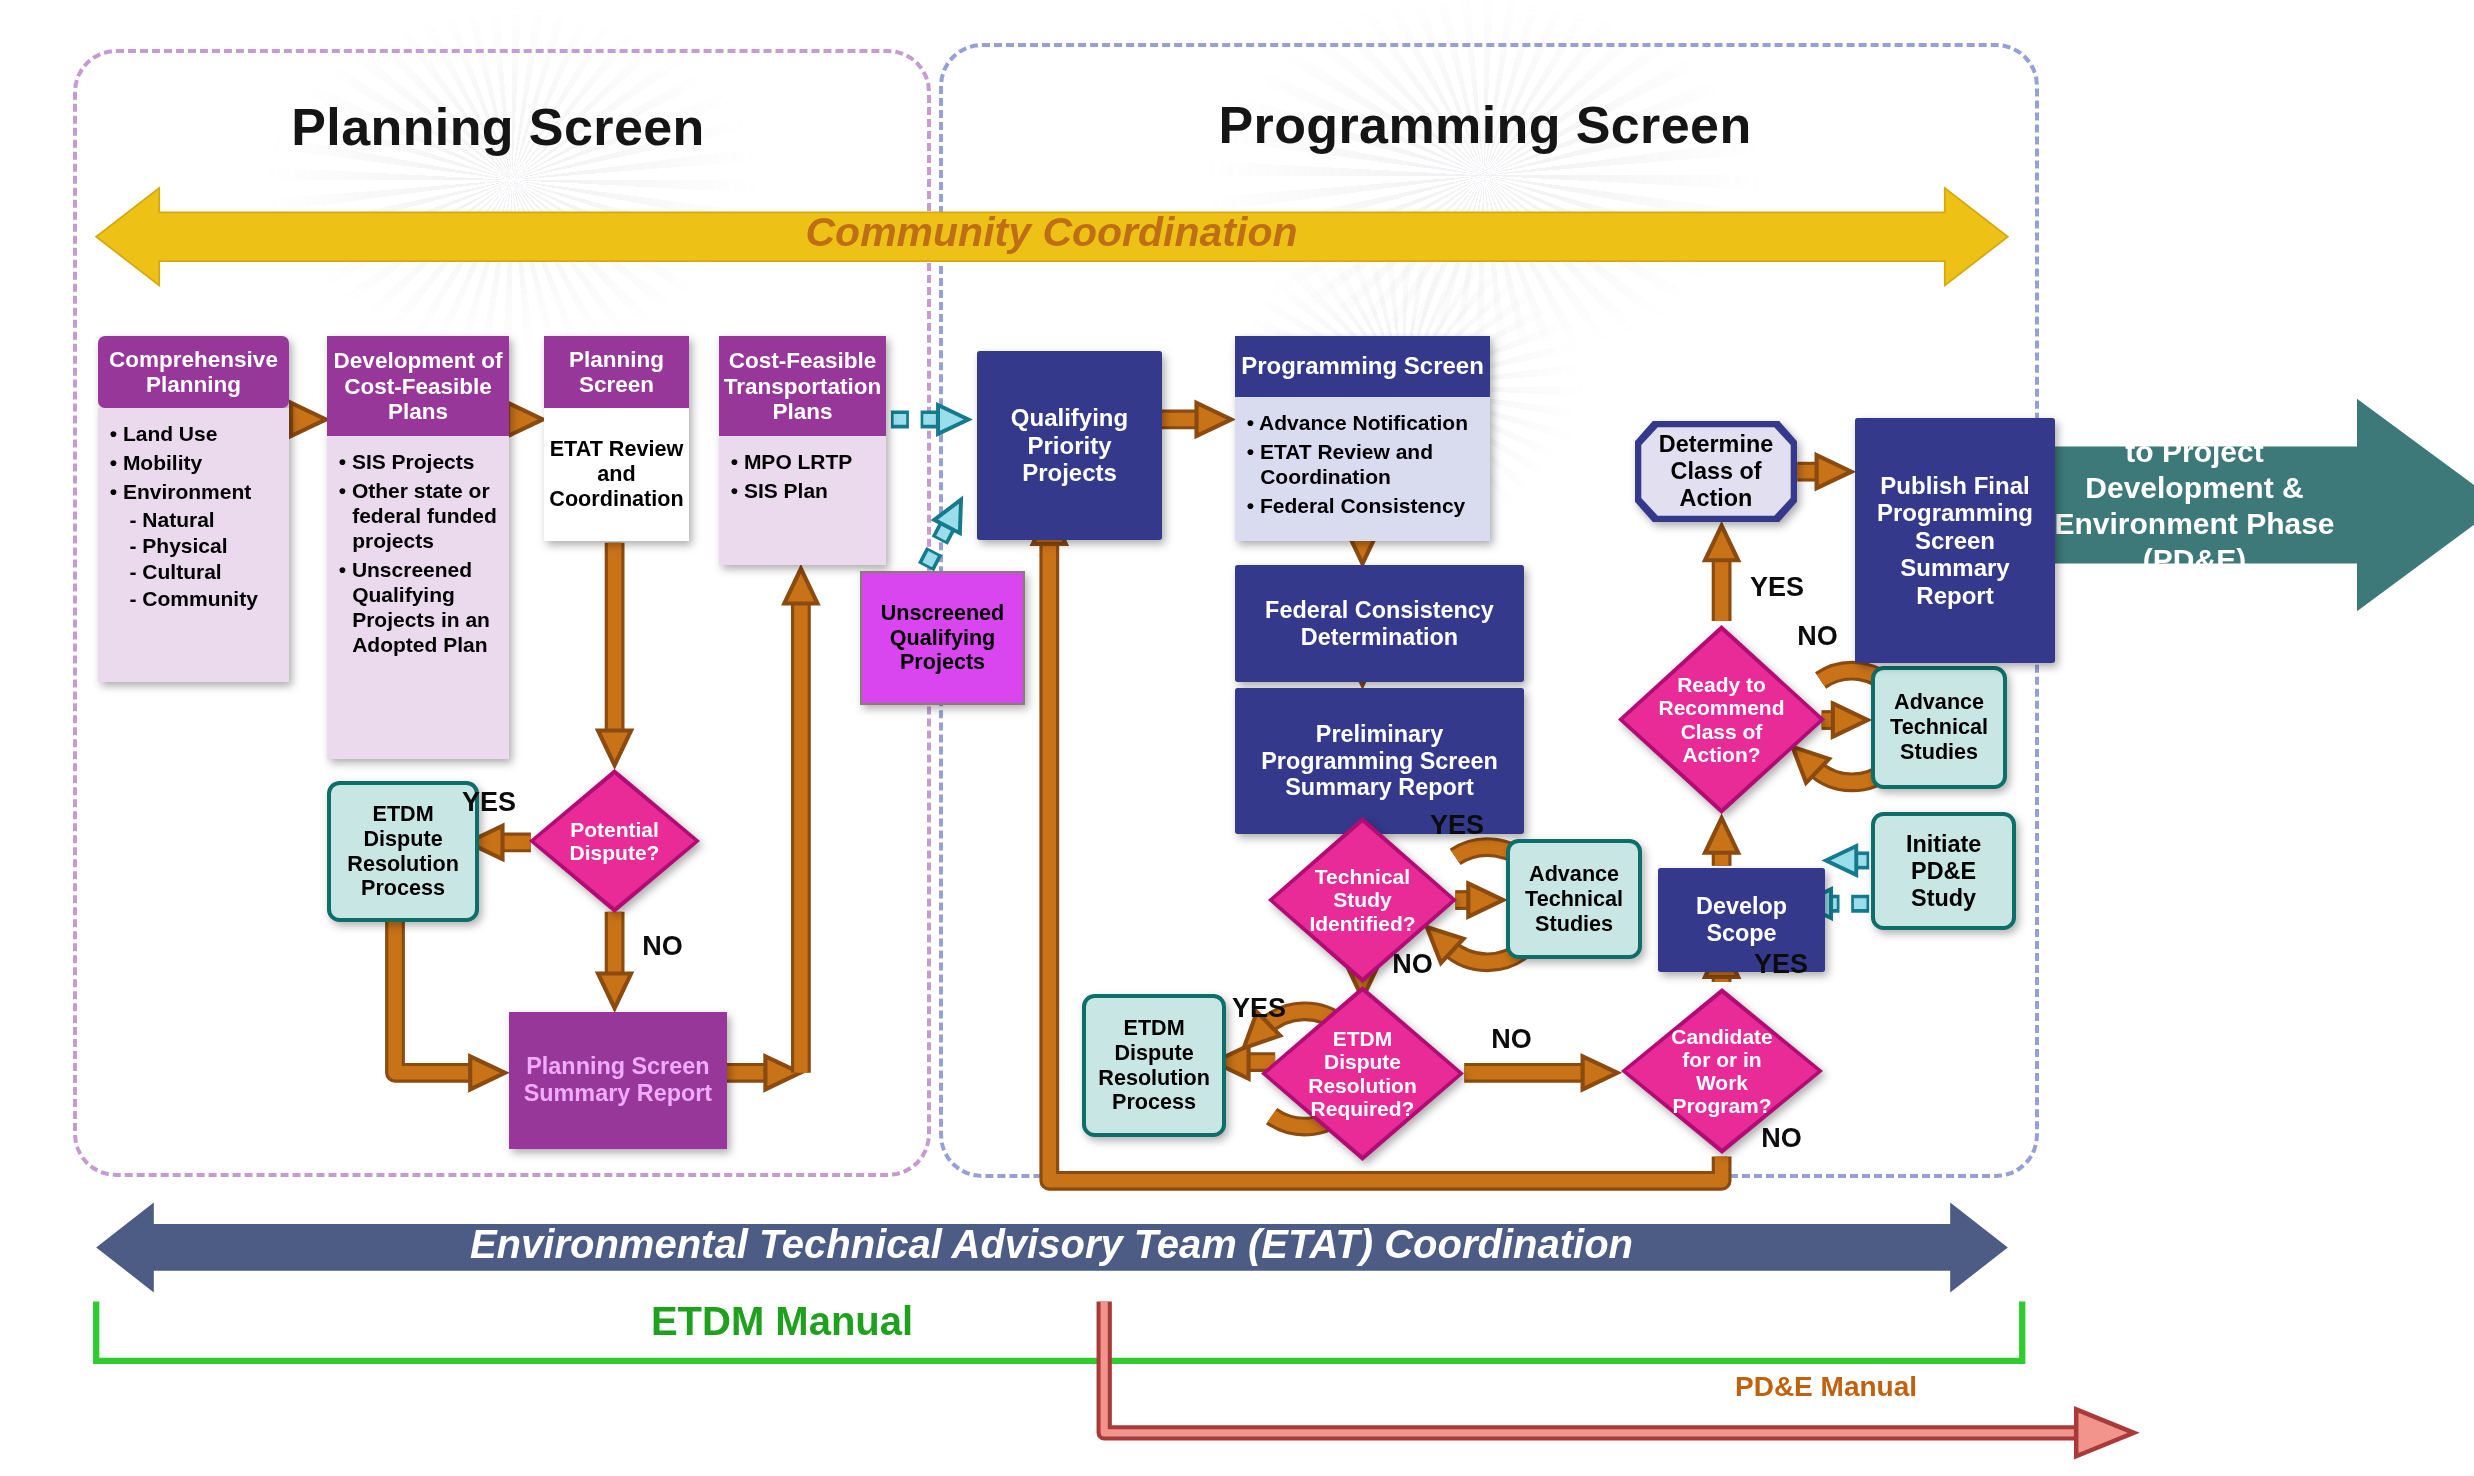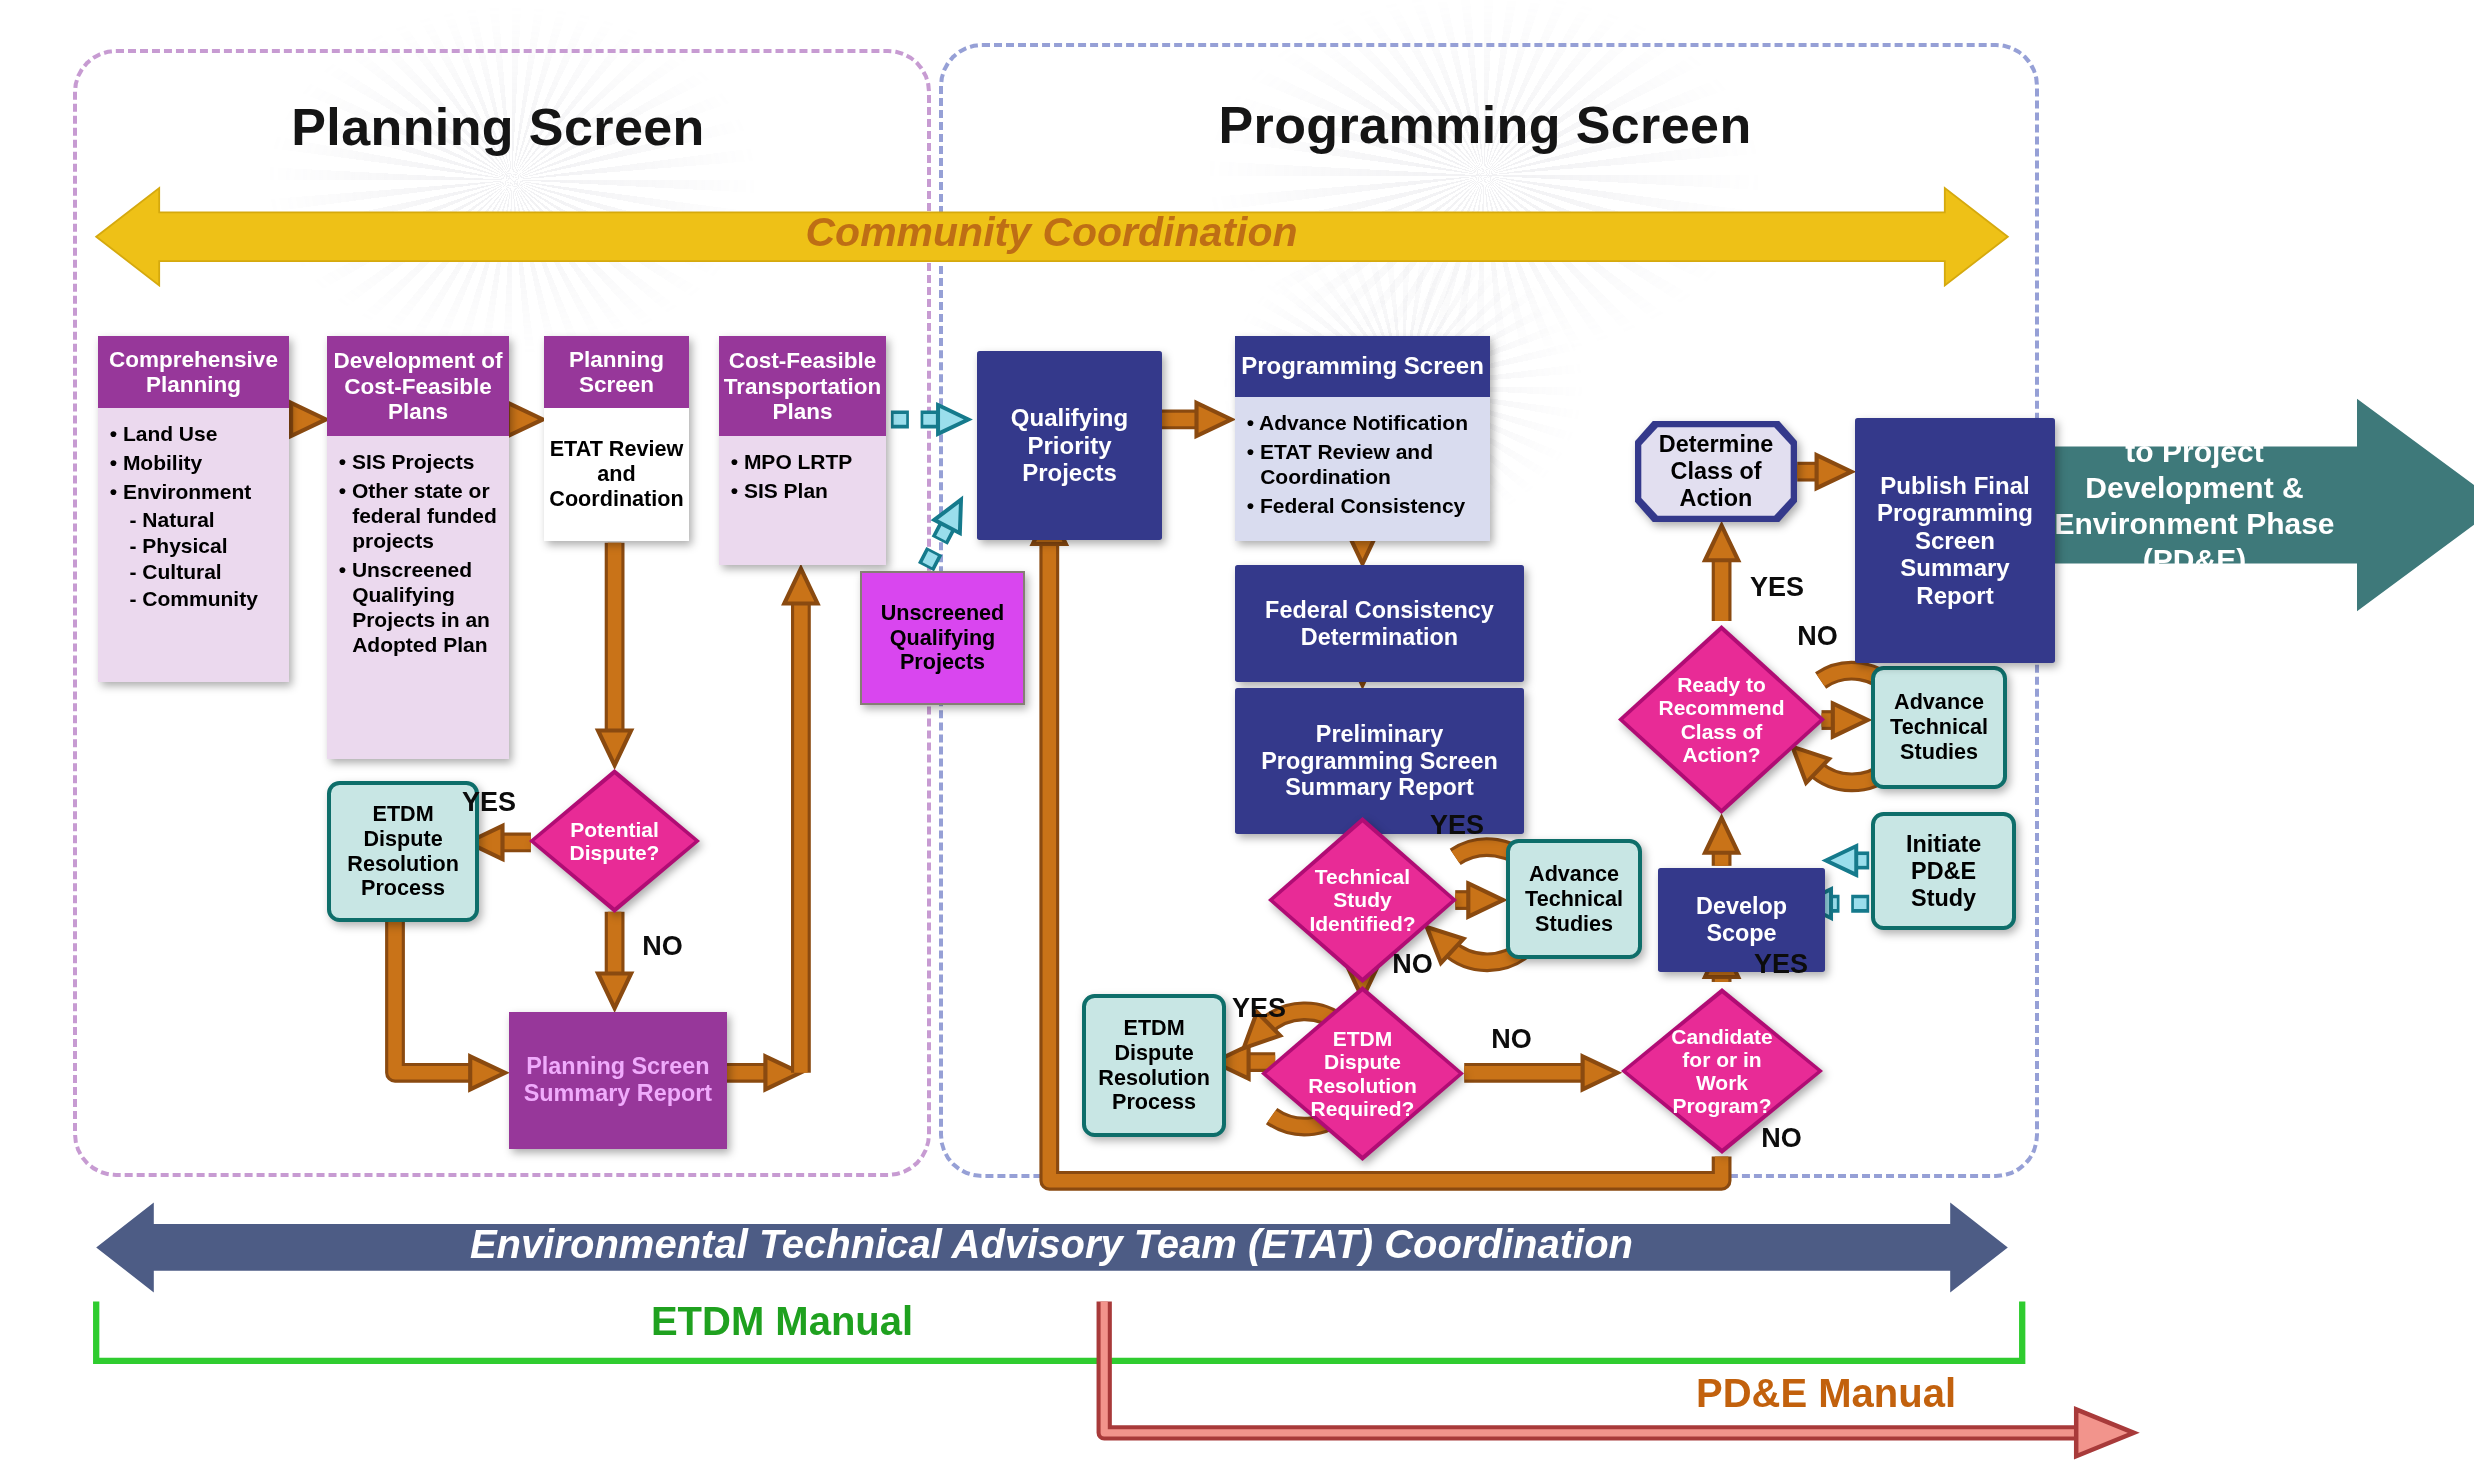--- a/index.html
+++ b/index.html
@@ -72,21 +72,21 @@
 
   .bigtitle {position:absolute; font-size:52px; font-weight:900; color:#151515; text-align:center; letter-spacing:0.4px;}
   .yn {position:absolute; font-size:27px; font-weight:900; color:#0c0c0c; text-align:center;}
   .banner-text {position:absolute; text-align:center; font-weight:900;}
   .community-text {font-style:italic; font-size:41px; color:#be6e15;}
   .etat-text {font-style:italic; font-size:40px; color:#ffffff; font-weight:700;}
   .etat-text .xb {font-weight:900;}
   .topde-text {position:absolute; display:flex; align-items:center; justify-content:center; text-align:center;
                color:#fff; font-weight:bold; font-size:30px; line-height:1.2;}
   .etdm-manual {font-size:40px; color:#1fa11f;}
-  .pde-manual  {font-size:40px; color:#c2610d;}
+  .pde-manual  {font-size:28px; color:#c2610d;}
 </style>
 </head>
 <body>
 
 <div class="stage">
 
   <div class="burst" style="left:126px; top:-63px; width:684px; height:486px;"></div>
   <div class="burst" style="left:1053px; top:-81px; width:774px; height:513px;"></div>
   <div class="burst" style="left:1107px; top:180px; width:504px; height:414px;"></div>
 
@@ -183,21 +183,21 @@
   <div class="banner-text etat-text" style="left:49px; top:1222px; width:1917px;">
     <span>Environmental Technical Advisory Team (</span><span class="xb">ETAT</span><span>) Coordination</span>
   </div>
   <div class="topde-text" style="left:1993px; top:445px; width:315px; height:121px;">
     <span>to Project Development &amp; Environment Phase (PD&amp;E)</span>
   </div>
   <div class="banner-text etdm-manual" style="left:504px; top:1299px; width:468px;">ETDM Manual</div>
   <div class="banner-text pde-manual" style="left:1575px; top:1371px; width:414px;">PD&amp;E Manual</div>
 
   <div class="hbox" style="left:54px; top:336px; width:191px; height:346px;">
-    <div class="hd" style="min-height:58px;">Comprehensive Planning</div>
+    <div class="hd" style="min-height:58px;border-radius:7px;">Comprehensive Planning</div>
     <div class="bd">
       <ul class="blist">
         <li>Land Use</li>
         <li>Mobility</li>
         <li>Environment</li>
         <li class="sub">Natural</li>
         <li class="sub">Physical</li>
         <li class="sub">Cultural</li>
         <li class="sub">Community</li>
       </ul>

